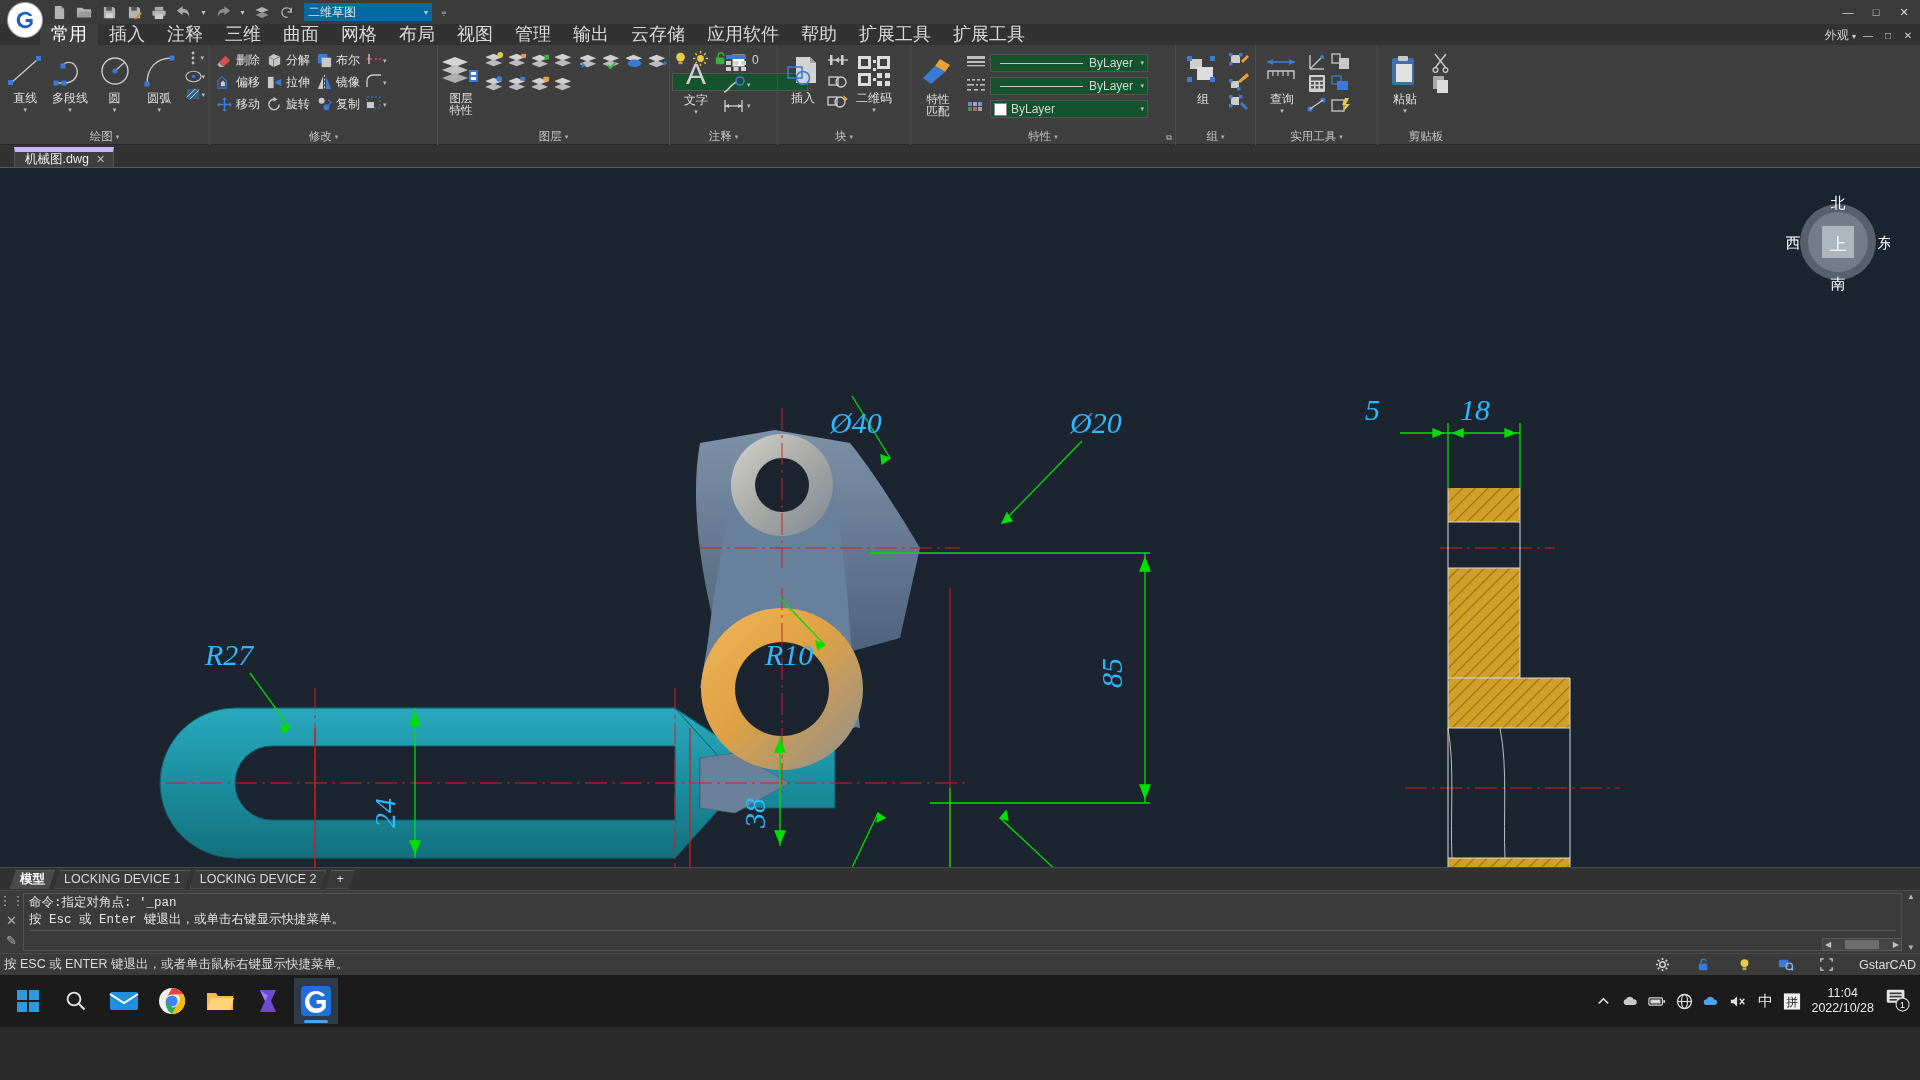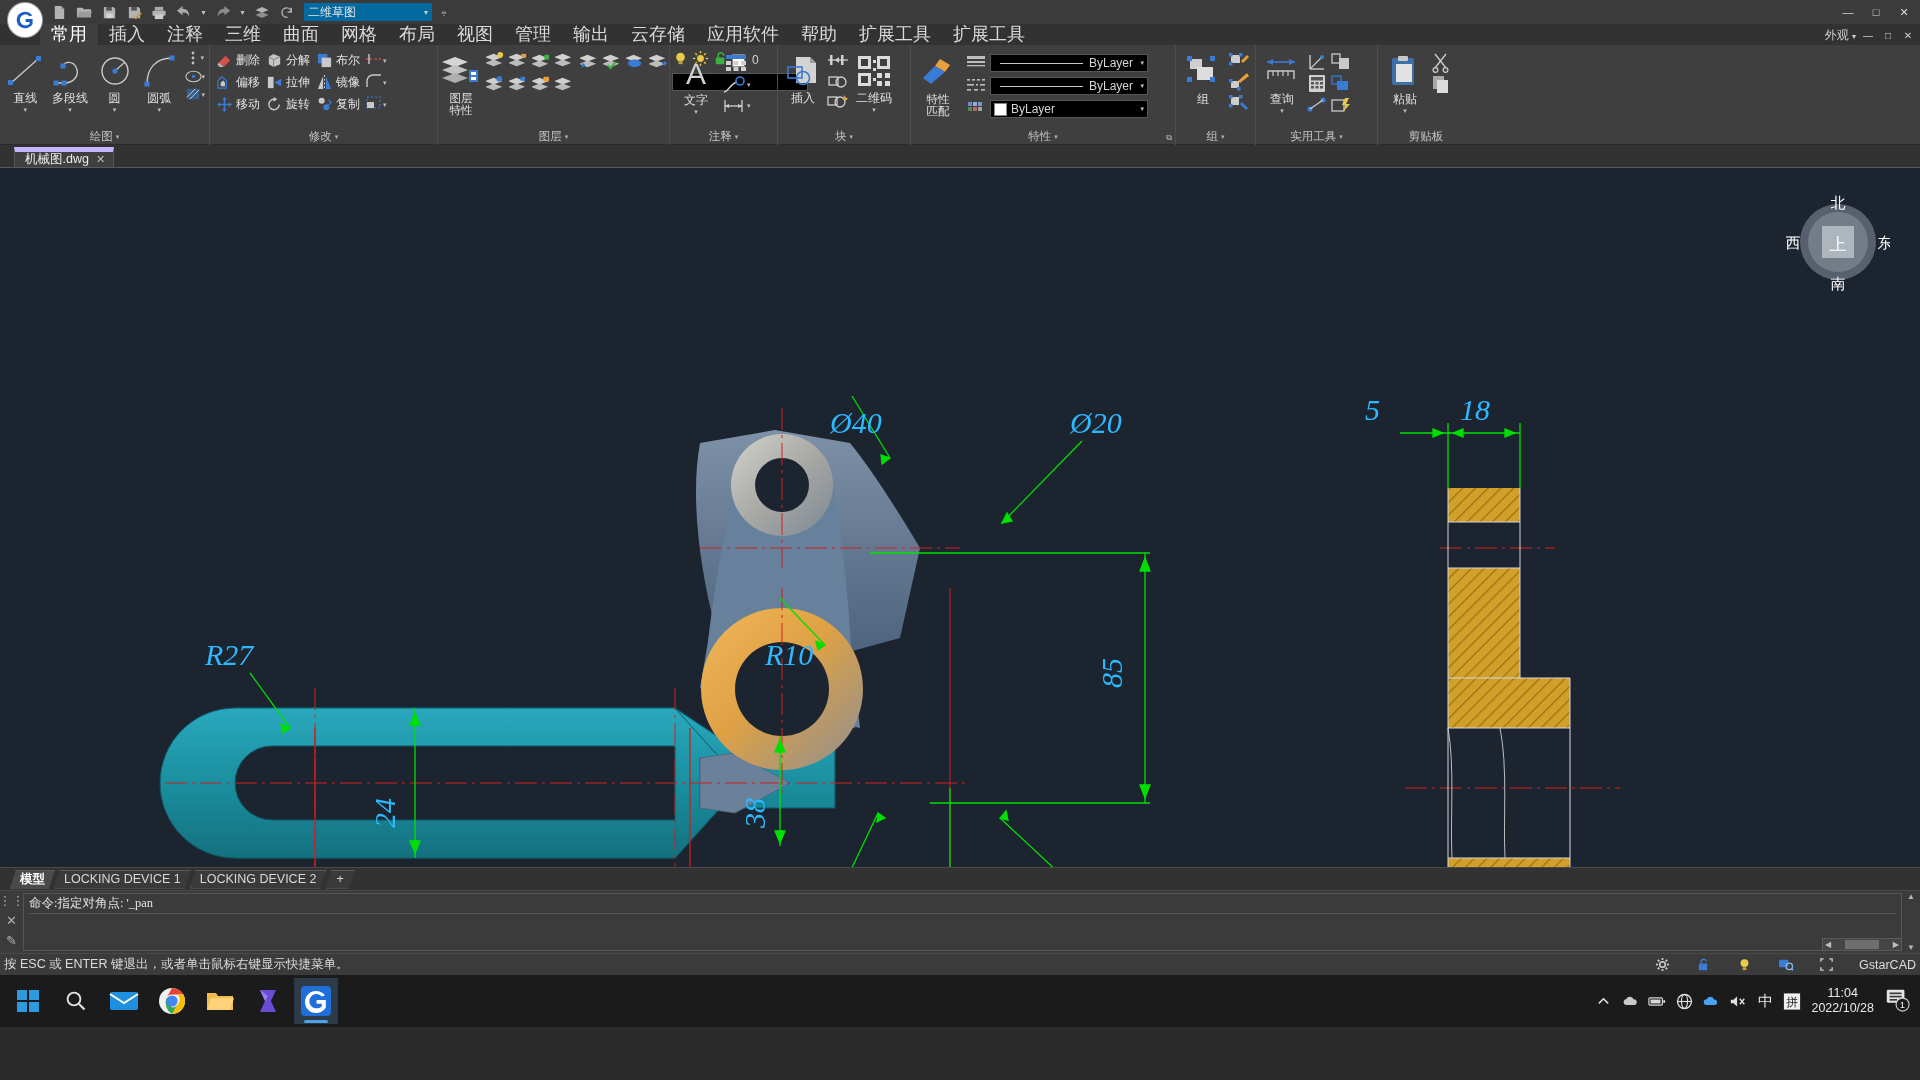--- a/index.html
+++ b/index.html
@@ -57,21 +57,21 @@
   .smallrow { display:flex; align-items:center; gap:3px; height:21px; padding:0 2px; }
   .smallrow .lb { font-size:12px; color:#e0e0e0; white-space:nowrap;}
   .col3 { display:flex; flex-direction:column; gap:1px; }
 
   .icogrid { display:grid; grid-template-columns:repeat(4,22px); grid-auto-rows:22px; gap:1px; }
   .icogrid .gi, .icocol .gi { display:flex;align-items:center;justify-content:center; }
   .icocol{display:flex;flex-direction:column;gap:1px;}
 
   .ctrlrow { display:flex; align-items:center; height:20px; gap:3px; }
   .combo {
-    height:18px; background:#000000; border:1px solid #555; display:flex; align-items:center;
+    height:18px; background:#14532d; border:1px solid #555; display:flex; align-items:center;
     font-size:12px; color:#d5d5d5; padding:0 14px 0 3px; position:relative;
   }
   .combo .ar { position:absolute; right:3px; font-size:7px; color:#c0c0c0;}
   .swatch{width:13px;height:13px;background:#fff;border:1px solid #888;margin-right:4px;flex:none;}
   .lineprev{height:1px;background:#c8c8c8;flex:1;margin:0 6px;}
   .lineprev.dash{background:none;border-top:1px solid #c8c8c8;}
 
   .dialog-launcher{position:absolute;right:3px;bottom:2px;font-size:8px;color:#bdbdbd;}
 
   
@@ -89,21 +89,21 @@
           background:#3a3a3a; border:1px solid #5a5a5a; margin-right:-1px;
           clip-path: polygon(6px 0, 100% 0, calc(100% - 6px) 100%, 0 100%); }
   .ltab.active { background:#4a4a4a; color:#ffffff; font-weight:bold; }
   .ltab.plus{ padding:0 10px; }
 
   
   .cmdarea { height:63px; background:#3b3b3b; display:flex; border-top:1px solid #4a4a4a; position:relative;}
   .cmd-gutter{ width:23px; display:flex;flex-direction:column;align-items:center;padding-top:2px;gap:5px;color:#c9c9c9;}
   .cmd-gutter .g{font-size:13px;opacity:.8;}
   .cmd-lines{ flex:1; background:#3b3b3b; border:1px solid #555; margin:2px 18px 2px 0; padding:1px 5px;
-              font-family:Liberation Serif, serif; font-size:12.5px; color:#e4e4e4; line-height:17px;}
+              font-family:Liberation Mono, monospace; font-size:12.5px; color:#e4e4e4; line-height:17px;}
   .cmd-input{ border-top:1px solid #555; height:17px; margin-top:1px;}
   .cmd-scroll{position:absolute;right:1px;top:0;bottom:0;width:16px;background:#3b3b3b;display:flex;flex-direction:column;justify-content:space-between;align-items:center;color:#b5b5b5;font-size:8px;padding:1px 0;}
   .hscroll{position:absolute;right:18px;bottom:2px;width:80px;height:13px;background:#454545;border:1px solid #5a5a5a;display:flex;align-items:center;justify-content:space-between;color:#c0c0c0;font-size:8px;padding:0 2px;}
   .hscroll .thumb{width:34px;height:9px;background:#6e6e6e;}
 
   
   .statusbar{height:22px;background:#3b3b3b;display:flex;align-items:center;justify-content:space-between;padding:0 4px;border-top:1px solid #4a4a4a;font-size:12.5px;color:#dcdcdc;}
   .sb-right{display:flex;align-items:center;gap:24px;justify-content:flex-end;}
   .sb-right .si{width:17px;height:17px;display:flex;align-items:center;justify-content:center;}
 
@@ -1148,20 +1148,21 @@
 </div>
 
 <div class="cmdarea">
   <div class="cmd-gutter">
     <span class="g">⋮⋮</span>
     <span class="g">✕</span>
     <span class="g">✎</span>
   </div>
   <div class="cmd-lines">
     <div>命令:指定对角点: '_pan</div>
+    <div>按 Esc 或 Enter 键退出，或单击右键显示快捷菜单。</div>
     <div class="cmd-input"></div>
   </div>
   <div class="cmd-scroll">
     <span>▲</span>
     <span>▼</span>
   </div>
   <div class="hscroll">
     <span>◀</span>
     <span class="thumb"></span>
     <span>▶</span>

